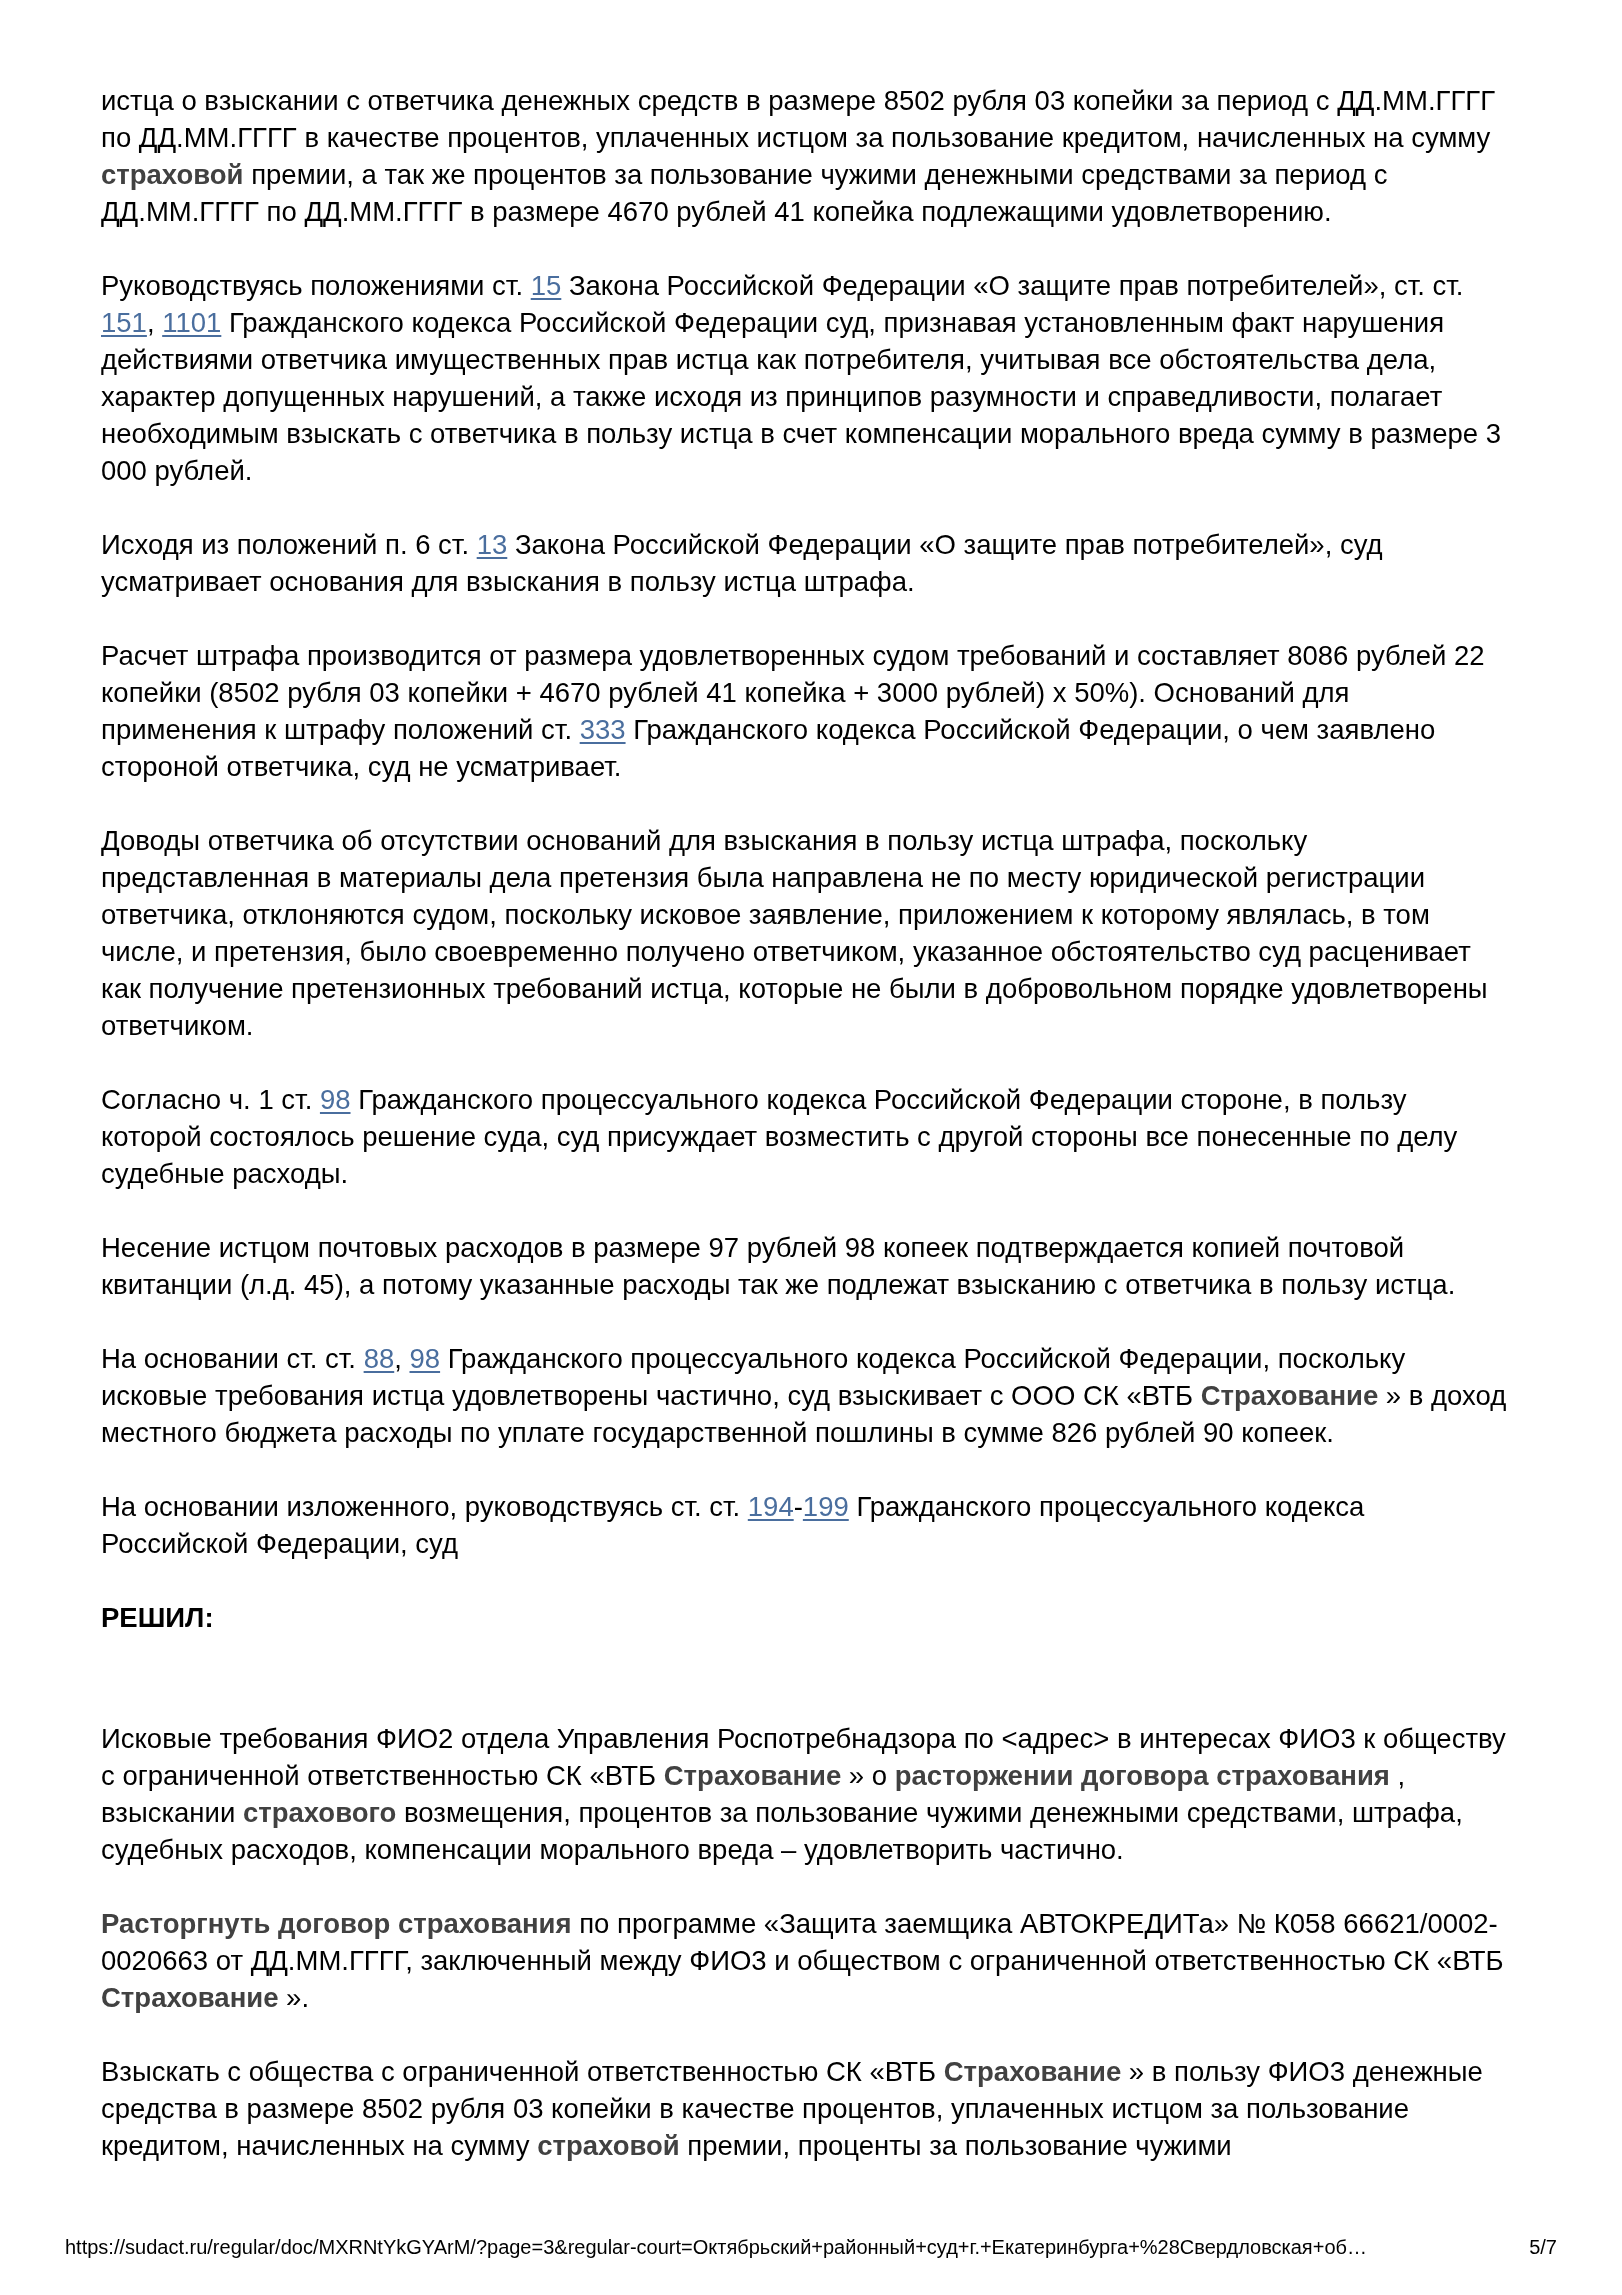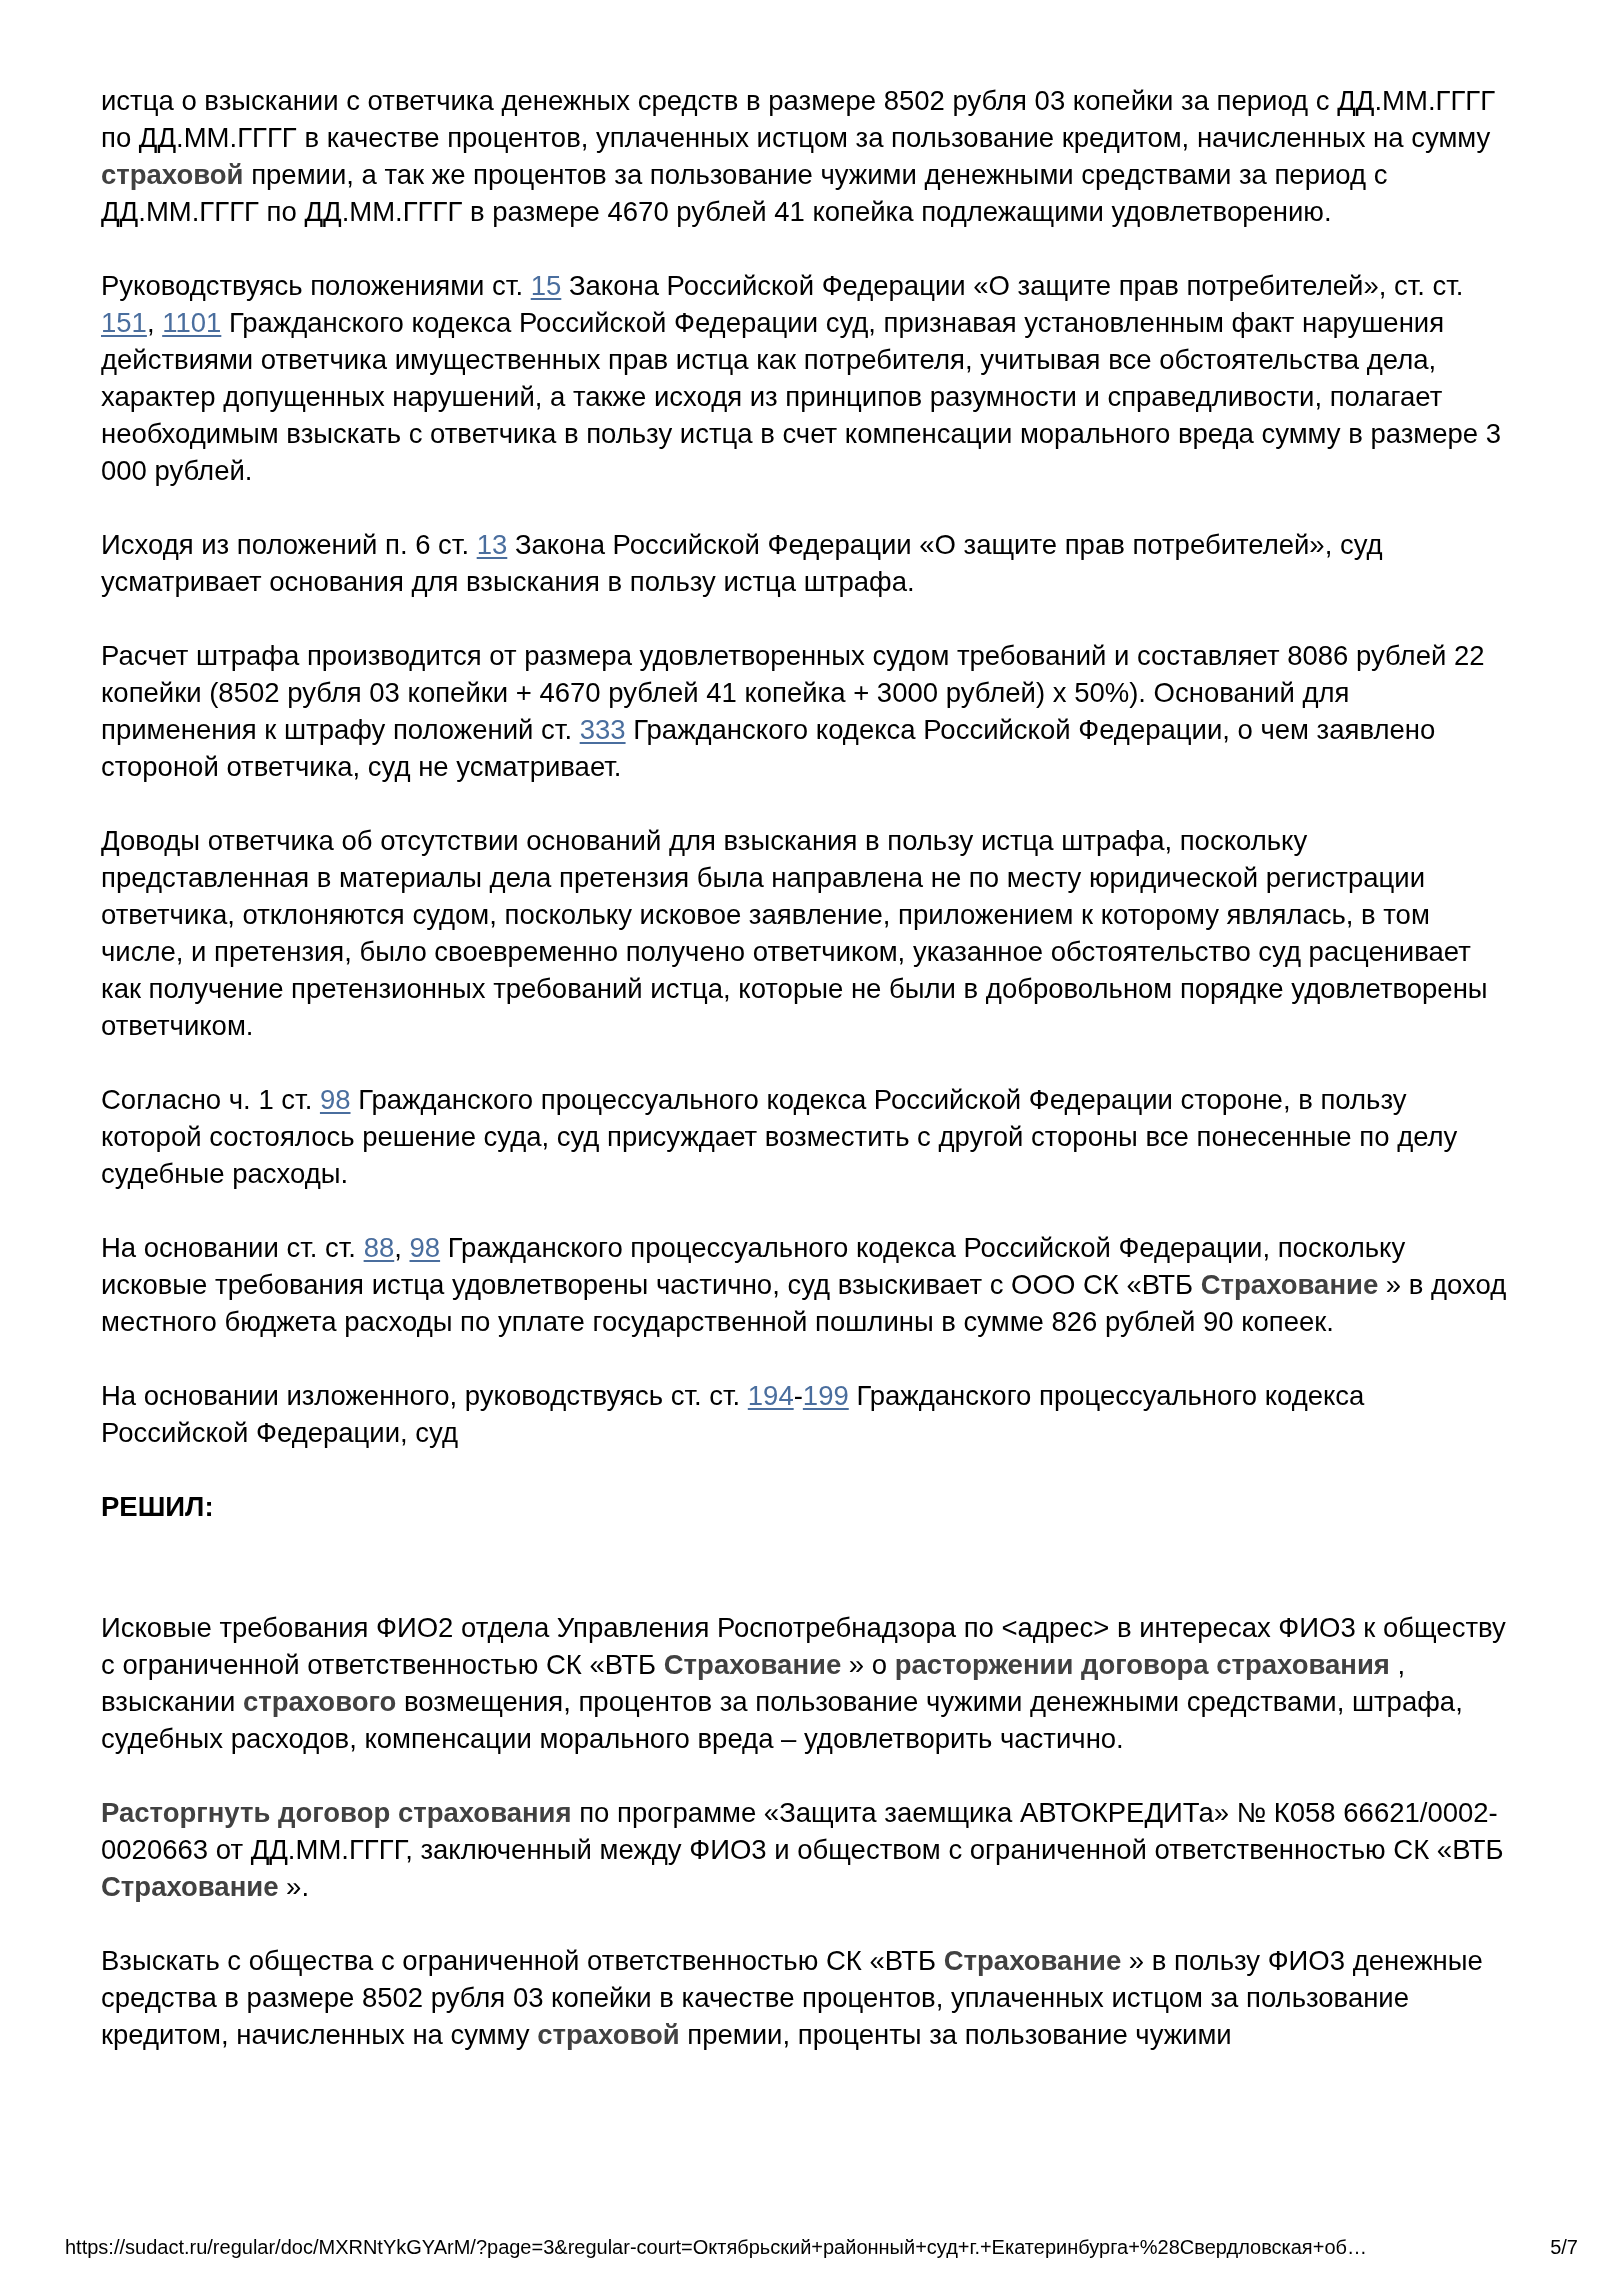--- a/index.html
+++ b/index.html
@@ -62,21 +62,21 @@
     cursor: pointer;
   }
   b.hl {
     font-weight: 700;
     color: var(--hl-color, #414141);
   }
   .print-footer {
     position: absolute;
     top: 2235px;
     left: 65px;
-    right: 44px;
+    right: 65px;
     font-size: 20px;
     line-height: 25px;
     display: flex;
     justify-content: space-between;
     align-items: baseline;
     color: #000000;
   }
   .print-footer .ftr-url {
     overflow: hidden;
     white-space: nowrap;
@@ -90,20 +90,21 @@
 <div class="page">
 
 
   <div class="doc-body">
       <p><span>истца о взыскании с ответчика денежных средств в размере 8502 рубля 03 копейки за период с ДД.ММ.ГГГГ по ДД.ММ.ГГГГ в качестве процентов, уплаченных истцом за пользование кредитом, начисленных на сумму </span><b class="hl">страховой</b><span> премии, а так же процентов за пользование чужими денежными средствами за период с ДД.ММ.ГГГГ по ДД.ММ.ГГГГ в размере 4670 рублей 41 копейка подлежащими удовлетворению.</span></p>
       <p><span>Руководствуясь положениями ст. </span><a class="statute-link" href="#">15</a><span> Закона Российской Федерации «О защите прав потребителей», ст. ст. </span><a class="statute-link" href="#">151</a><span>, </span><a class="statute-link" href="#">1101</a><span> Гражданского кодекса Российской Федерации суд, признавая установленным факт нарушения действиями ответчика имущественных прав истца как потребителя, учитывая все обстоятельства дела, характер допущенных нарушений, а также исходя из принципов разумности и справедливости, полагает необходимым взыскать с ответчика в пользу истца в счет компенсации морального вреда сумму в размере 3 000 рублей.</span></p>
       <p><span>Исходя из положений п. 6 ст. </span><a class="statute-link" href="#">13</a><span> Закона Российской Федерации «О защите прав потребителей», суд усматривает основания для взыскания в пользу истца штрафа.</span></p>
       <p><span>Расчет штрафа производится от размера удовлетворенных судом требований и составляет 8086 рублей 22 копейки (8502 рубля 03 копейки + 4670 рублей 41 копейка + 3000 рублей) х 50%). Оснований для применения к штрафу положений ст. </span><a class="statute-link" href="#">333</a><span> Гражданского кодекса Российской Федерации, о чем заявлено стороной ответчика, суд не усматривает.</span></p>
       <p><span>Доводы ответчика об отсутствии оснований для взыскания в пользу истца штрафа, поскольку представленная в материалы дела претензия была направлена не по месту юридической регистрации ответчика, отклоняются судом, поскольку исковое заявление, приложением к которому являлась, в том числе, и претензия, было своевременно получено ответчиком, указанное обстоятельство суд расценивает как получение претензионных требований истца, которые не были в добровольном порядке удовлетворены ответчиком.</span></p>
       <p><span>Согласно ч. 1 ст. </span><a class="statute-link" href="#">98</a><span> Гражданского процессуального кодекса Российской Федерации стороне, в пользу которой состоялось решение суда, суд присуждает возместить с другой стороны все понесенные по делу судебные расходы.</span></p>
+      <p><span>Несение истцом почтовых расходов в размере 97 рублей 98 копеек подтверждается копией почтовой квитанции (л.д. 45), а потому указанные расходы так же подлежат взысканию с ответчика в пользу истца.</span></p>
       <p><span>На основании ст. ст. </span><a class="statute-link" href="#">88</a><span>, </span><a class="statute-link" href="#">98</a><span> Гражданского процессуального кодекса Российской Федерации, поскольку исковые требования истца удовлетворены частично, суд взыскивает с ООО СК «ВТБ </span><b class="hl">Страхование</b><span> » в доход местного бюджета расходы по уплате государственной пошлины в сумме 826 рублей 90 копеек.</span></p>
       <p><span>На основании изложенного, руководствуясь ст. ст. </span><a class="statute-link" href="#">194</a><span>-</span><a class="statute-link" href="#">199</a><span> Гражданского процессуального кодекса Российской Федерации, суд</span></p>
       <p class="center heading"><span>РЕШИЛ:</span></p>
       <p><span>Исковые требования ФИО2 отдела Управления Роспотребнадзора по &lt;адрес&gt; в интересах ФИО3 к обществу с ограниченной ответственностью СК «ВТБ </span><b class="hl">Страхование</b><span> » о </span><b class="hl">расторжении договора страхования</b><span> , взыскании </span><b class="hl">страхового</b><span> возмещения, процентов за пользование чужими денежными средствами, штрафа, судебных расходов, компенсации морального вреда – удовлетворить частично.</span></p>
       <p><b class="hl">Расторгнуть договор страхования</b><span> по программе «Защита заемщика АВТОКРЕДИТа» № К058 66621/0002-0020663 от ДД.ММ.ГГГГ, заключенный между ФИО3 и обществом с ограниченной ответственностью СК «ВТБ </span><b class="hl">Страхование</b><span> ».</span></p>
       <p><span>Взыскать с общества с ограниченной ответственностью СК «ВТБ </span><b class="hl">Страхование</b><span> » в пользу ФИО3 денежные средства в размере 8502 рубля 03 копейки в качестве процентов, уплаченных истцом за пользование кредитом, начисленных на сумму </span><b class="hl">страховой</b><span> премии, проценты за пользование чужими</span></p>
     </div>
 
   <div class="print-footer">
     <div class="ftr-url">https://sudact.ru/regular/doc/MXRNtYkGYArM/?page=3&amp;regular-court=Октябрьский+районный+суд+г.+Екатеринбурга+%28Свердловская+об…</div>

